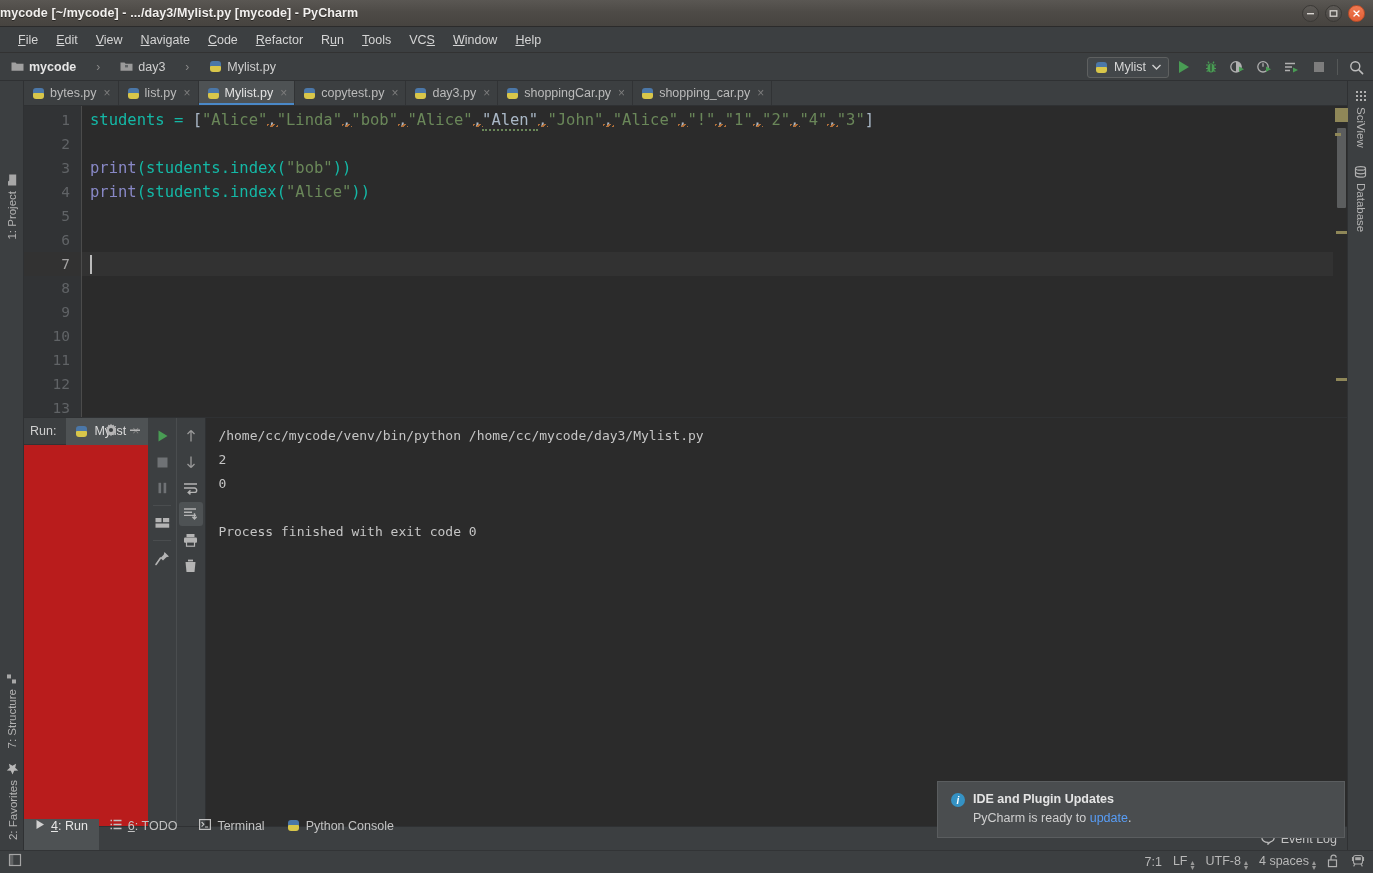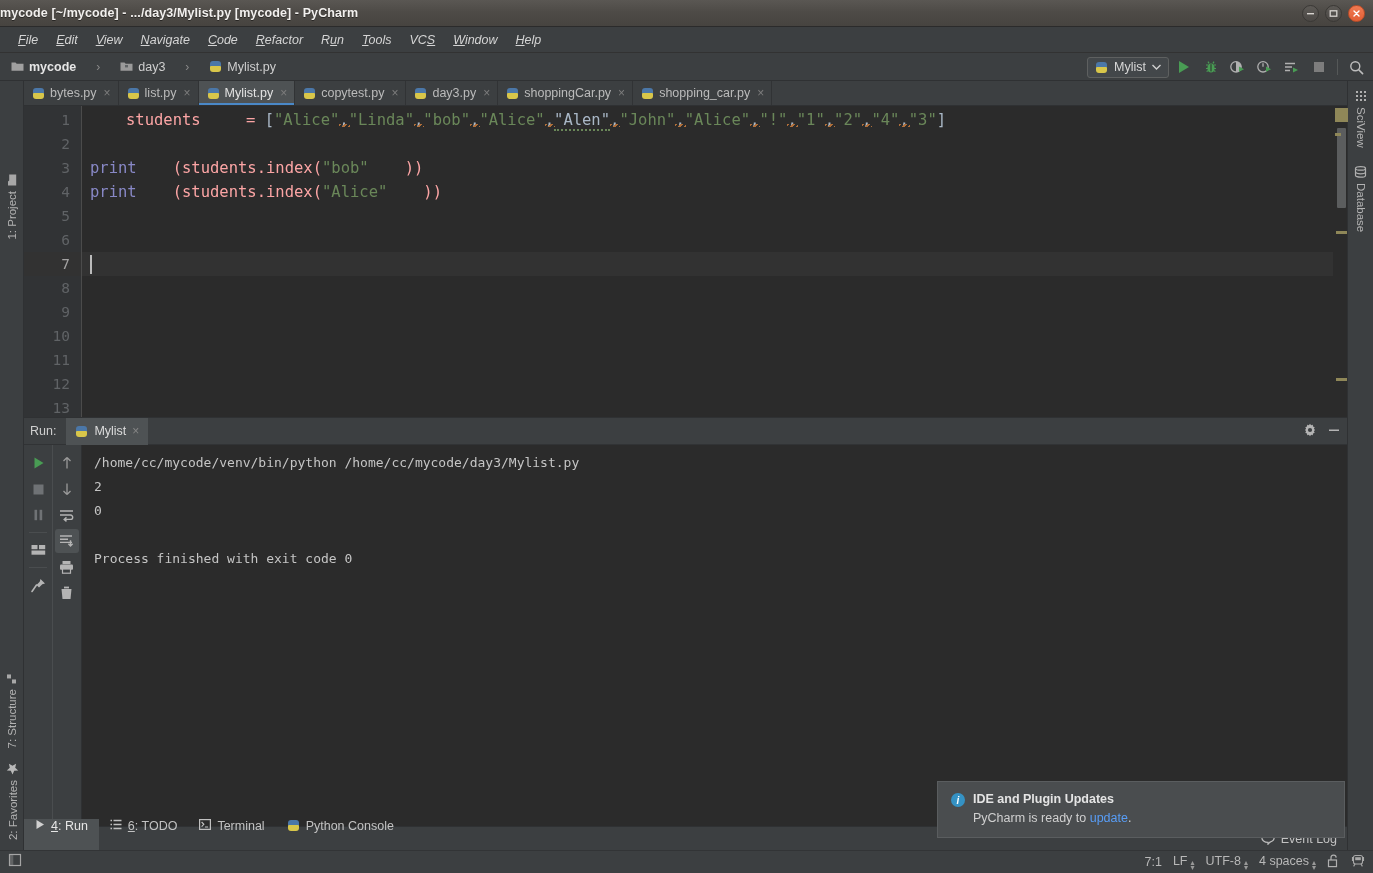--- a/index.html
+++ b/index.html
@@ -28,21 +28,21 @@
   .wbtn.close{background:linear-gradient(to bottom,#f07a52,#e25f35);border-color:#c04d27;}
   .wbtn svg{display:block;}
 
   
   .menubar{
     height:26px;flex:0 0 26px;display:flex;align-items:center;
     background:#3c3f41;padding-left:9px;gap:0px;
     border-bottom:1px solid #323232;
   }
   .menuitem{
-    font-size:12.5px;color:#d4d4d4;padding:3px 9px;cursor:default;line-height:14px;font-style:italic;
+    font-size:12.5px;color:#d4d4d4;padding:3px 9px;cursor:default;line-height:14px;
   }
   .menuitem u{text-decoration:underline;}
 
   
   .navbar{
     height:28px;flex:0 0 28px;display:flex;align-items:center;
     background:#3c3f41;padding-left:8px;border-bottom:1px solid #2f3133;
     position:relative;
   }
   .crumbs{display:flex;align-items:center;gap:13px;}
@@ -111,21 +111,21 @@
   }
   .gline.cur{color:#a4a3a3;background:#323232;}
   .code{
     flex:1 1 auto;position:relative;padding-top:2px;overflow:hidden;
     font-family:"DejaVu Sans Mono",monospace;font-size:15.5px;
   }
   .cline{height:24px;line-height:24px;padding-left:8px;white-space:pre;color:#a9b7c6;}
   .cline.cur{background:#323232;}
   .bi{color:#8888c6;}
   .str{color:#6a8759;}
-  .pn{color:#fca5a5;margin-left:36px;}
+  .pn{color:#14b8a6;}
   .br{color:#a9b7c6;}
   .comma{position:relative;color:#a9b7c6;}
   .comma:after{
     content:"";position:absolute;left:0;right:-1px;bottom:2px;height:3px;
     background:repeating-linear-gradient(135deg,#b5713a 0 2px,transparent 2px 4px);
     opacity:.95;
   }
   .typo{border-bottom:2px dotted #6a8759;}
   .caret{
     position:absolute;width:2px;height:19px;background:#bbbbbb;left:8px;top:3px;
@@ -134,21 +134,21 @@
   @keyframes blink{0%,50%{opacity:1}50.01%,100%{opacity:.15}}
 
   
   .mbar{
     width:14px;flex:0 0 14px;background:#2b2b2b;position:relative;border-left:1px solid #2b2b2b;
   }
   .mthumb{position:absolute;left:3px;width:9px;background:#5b5d5e;border-radius:1px;}
   .mmark{position:absolute;left:2px;width:11px;height:3px;background:#8f8758;}
 
   
-  .runpanel{flex:0 0 auto;display:flex;flex-direction:column;background:#c4b5fd;border-top:1px solid #2f3133;justify-content:space-between;}
+  .runpanel{flex:0 0 auto;display:flex;background:#b91c1c;border-top:1px solid #2f3133;justify-content:space-between;}
   .runhdr{
     height:27px;flex:0 0 27px;display:flex;align-items:center;background:#3c3f41;position:relative;
     border-bottom:1px solid #313335;
   }
   .runlabel{font-size:12.5px;color:#cfcfcf;padding:0 10px 0 6px;}
   .runtab{
     display:flex;align-items:center;gap:6px;height:27px;padding:0 9px;
     background:#4e5254;font-size:12.5px;color:#dcdcdc;
   }
   .runtab .x{color:#868686;font-size:12px;}

